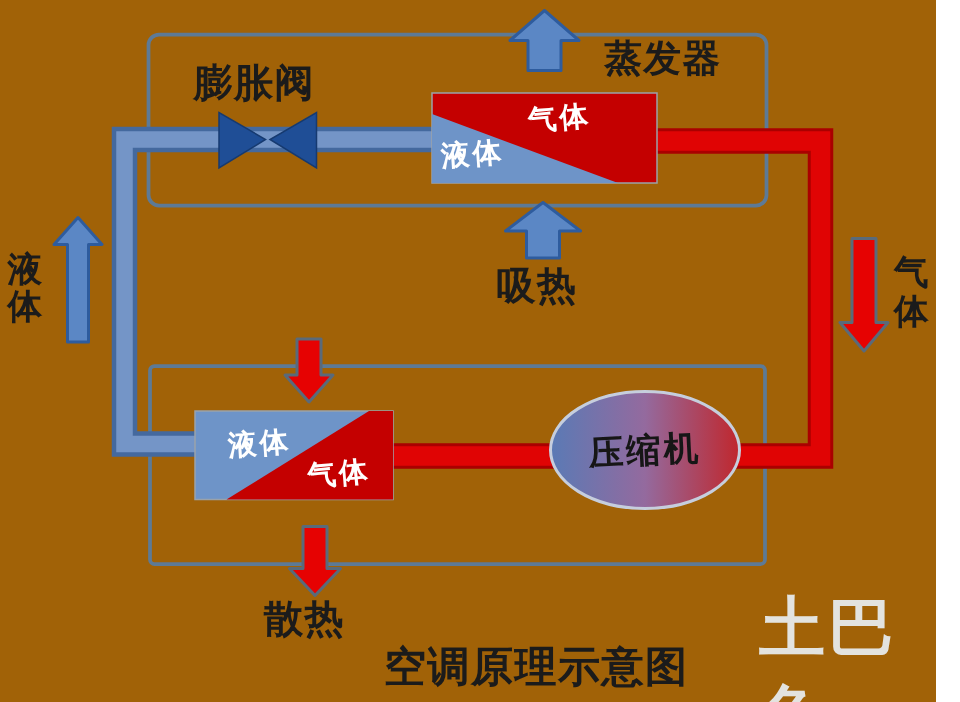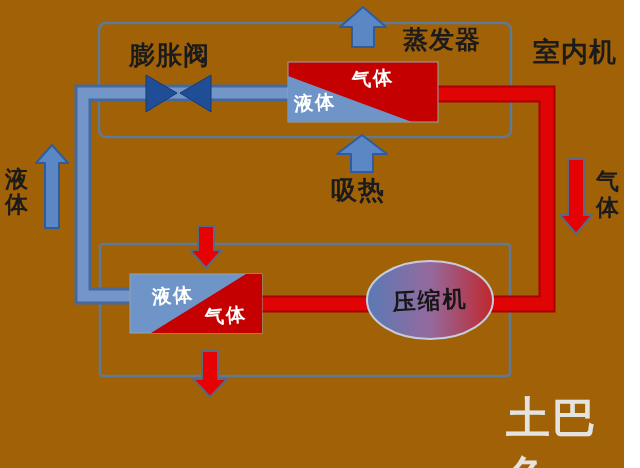--- a/index.html
+++ b/index.html
@@ -87,29 +87,30 @@
     <polygon points="362,135 387,154 373,154 373,172 351,172 351,154 337,154" stroke="#2e5c9e" stroke-width="2" stroke-linejoin="round" fill="#5b87c5"></polygon>
     <polygon points="52,145 68,163 59,163 59,228 45,228 45,163 36,163" stroke="#2e5c9e" stroke-width="2" stroke-linejoin="round" fill="#5b87c5"></polygon>
 
     <polygon points="576,234 560,215 568,215 568,159 584,159 584,215 592,215" stroke="#5a6a7a" stroke-width="2" stroke-linejoin="round" fill="#e60202"></polygon>
     <polygon points="206,268 190,250 198,250 198,226 214,226 214,250 222,250" stroke="#5a6a7a" stroke-width="2" stroke-linejoin="round" fill="#e60202"></polygon>
     <polygon points="210,397 193,379 202,379 202,351 218,351 218,379 227,379" stroke="#5a6a7a" stroke-width="2" stroke-linejoin="round" fill="#e60202"></polygon>
   </svg>
 
   <div class="lbl" id="lbl-expansion">膨胀阀</div>
   <div class="lbl" id="lbl-evaporator">蒸发器</div>
-  <div class="lbl" id="lbl-indoor">室内机</div>
   <div class="lbl" id="lbl-absorb">吸热</div>
 
   <div class="lbl lbl-vert" id="lbl-liquid-left">液体</div>
   <div class="lbl lbl-vert" id="lbl-gas-right">气体</div>
 
   <div class="blk-lbl" id="lbl-evap-gas">气体</div>
   <div class="blk-lbl" id="lbl-evap-liquid">液体</div>
   <div class="blk-lbl" id="lbl-cond-liquid">液体</div>
   <div class="blk-lbl" id="lbl-cond-gas">气体</div>
 
   <div id="lbl-compressor">压缩机</div>
 
+  <div class="lbl" id="lbl-release">散热</div>
 
+  <div class="lbl" id="diagram-title">空调原理示意图</div>
 
   <div id="wm-cn">土巴兔</div>
 </div>
 
 </body></html>

